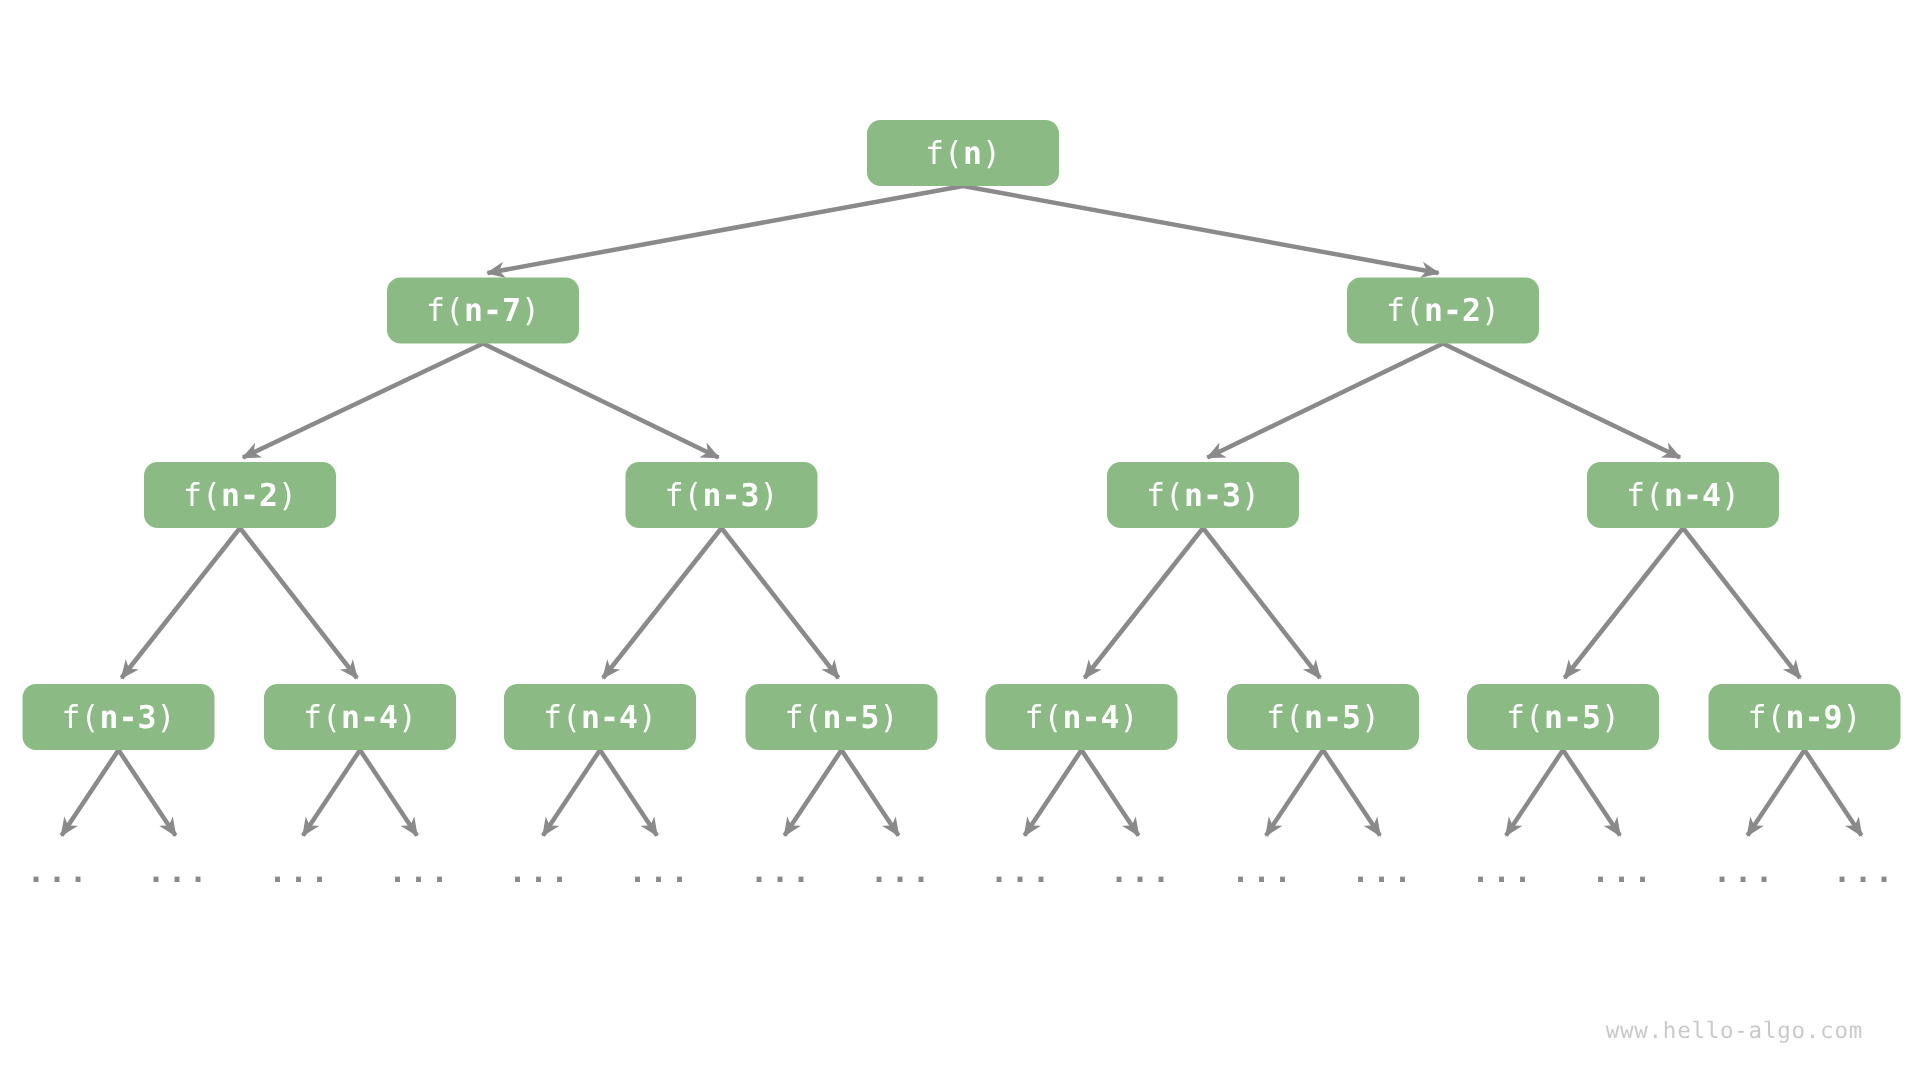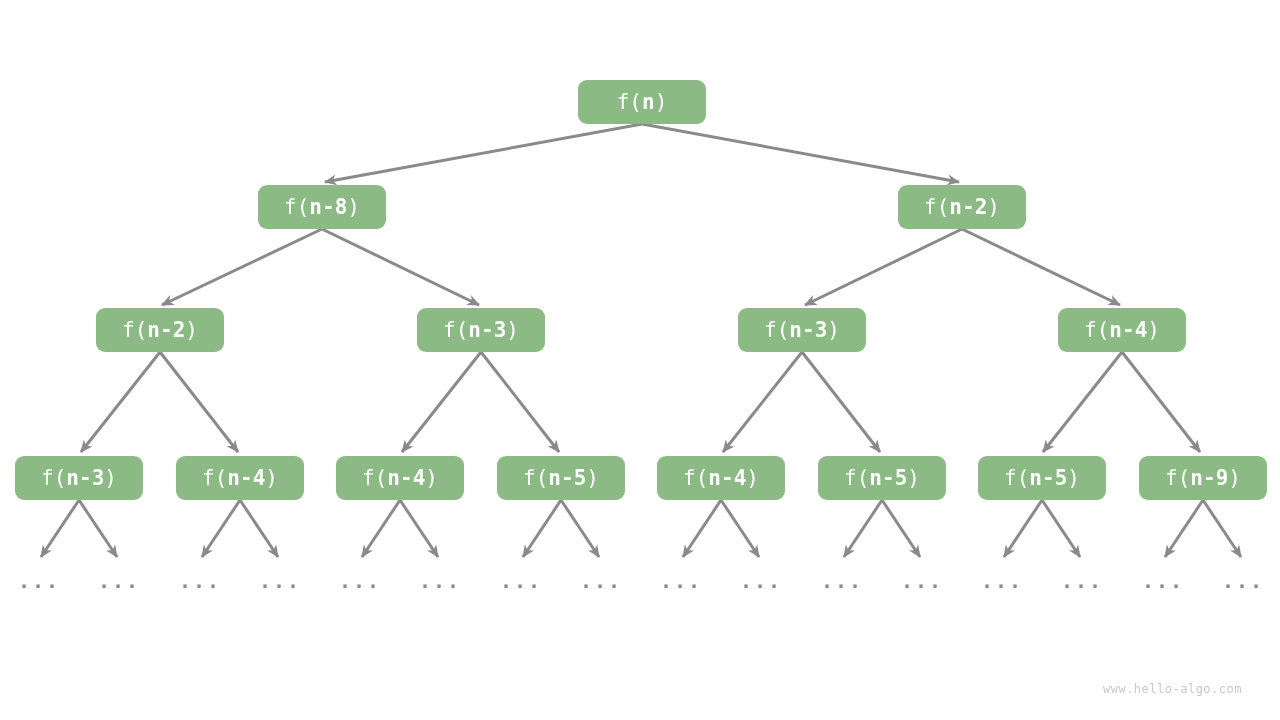--- a/index.html
+++ b/index.html
@@ -16,21 +16,21 @@
     font-size:21px; font-weight:400; line-height:1; white-space:pre;
   }
   .node b { font-weight:700; }
   .ellipsis {
     position:absolute; transform:translateX(-50%);
     color:#8a8a8a; font-size:20px; font-weight:700;
     letter-spacing:2px; line-height:22px;
   }
   .watermark {
     position:absolute; right:38px; bottom:24px;
-    color:#c9c9c9; font-size:12px; letter-spacing:0.5px;
+    color:#c9c9c9; font-size:15px; letter-spacing:0.5px;
   }
 </style>
 </head>
 <body>
 
 <div class="canvas">
 
   <svg class="edges" viewBox="0 0 1280 720">
     <defs>
       <marker id="ah" markerUnits="userSpaceOnUse" markerWidth="16" markerHeight="14" refX="12" refY="6" orient="auto">
@@ -66,21 +66,21 @@
       <line x1="882" y1="500" x2="920" y2="557" marker-end="url(#ah)"></line>
       <line x1="1042" y1="500" x2="1004" y2="557" marker-end="url(#ah)"></line>
       <line x1="1042" y1="500" x2="1080" y2="557" marker-end="url(#ah)"></line>
       <line x1="1203" y1="500" x2="1165" y2="557" marker-end="url(#ah)"></line>
       <line x1="1203" y1="500" x2="1241" y2="557" marker-end="url(#ah)"></line>
     </g>
   </svg>
 
   <div class="node" style="left:578px;top:80px"><span>f(</span><b>n</b><span>)</span></div>
 
-  <div class="node" style="left:258px;top:185px"><span>f(</span><b>n-8</b><span>)</span></div>
+  <div class="node" style="left:258px;top:185px"><span>f(</span><b>n-7</b><span>)</span></div>
   <div class="node" style="left:898px;top:185px"><span>f(</span><b>n-2</b><span>)</span></div>
 
   <div class="node" style="left:96px;top:308px"><span>f(</span><b>n-2</b><span>)</span></div>
   <div class="node" style="left:417px;top:308px"><span>f(</span><b>n-3</b><span>)</span></div>
   <div class="node" style="left:738px;top:308px"><span>f(</span><b>n-3</b><span>)</span></div>
   <div class="node" style="left:1058px;top:308px"><span>f(</span><b>n-4</b><span>)</span></div>
 
   <div class="node" style="left:15px;top:456px"><span>f(</span><b>n-3</b><span>)</span></div>
   <div class="node" style="left:176px;top:456px"><span>f(</span><b>n-4</b><span>)</span></div>
   <div class="node" style="left:336px;top:456px"><span>f(</span><b>n-4</b><span>)</span></div>

